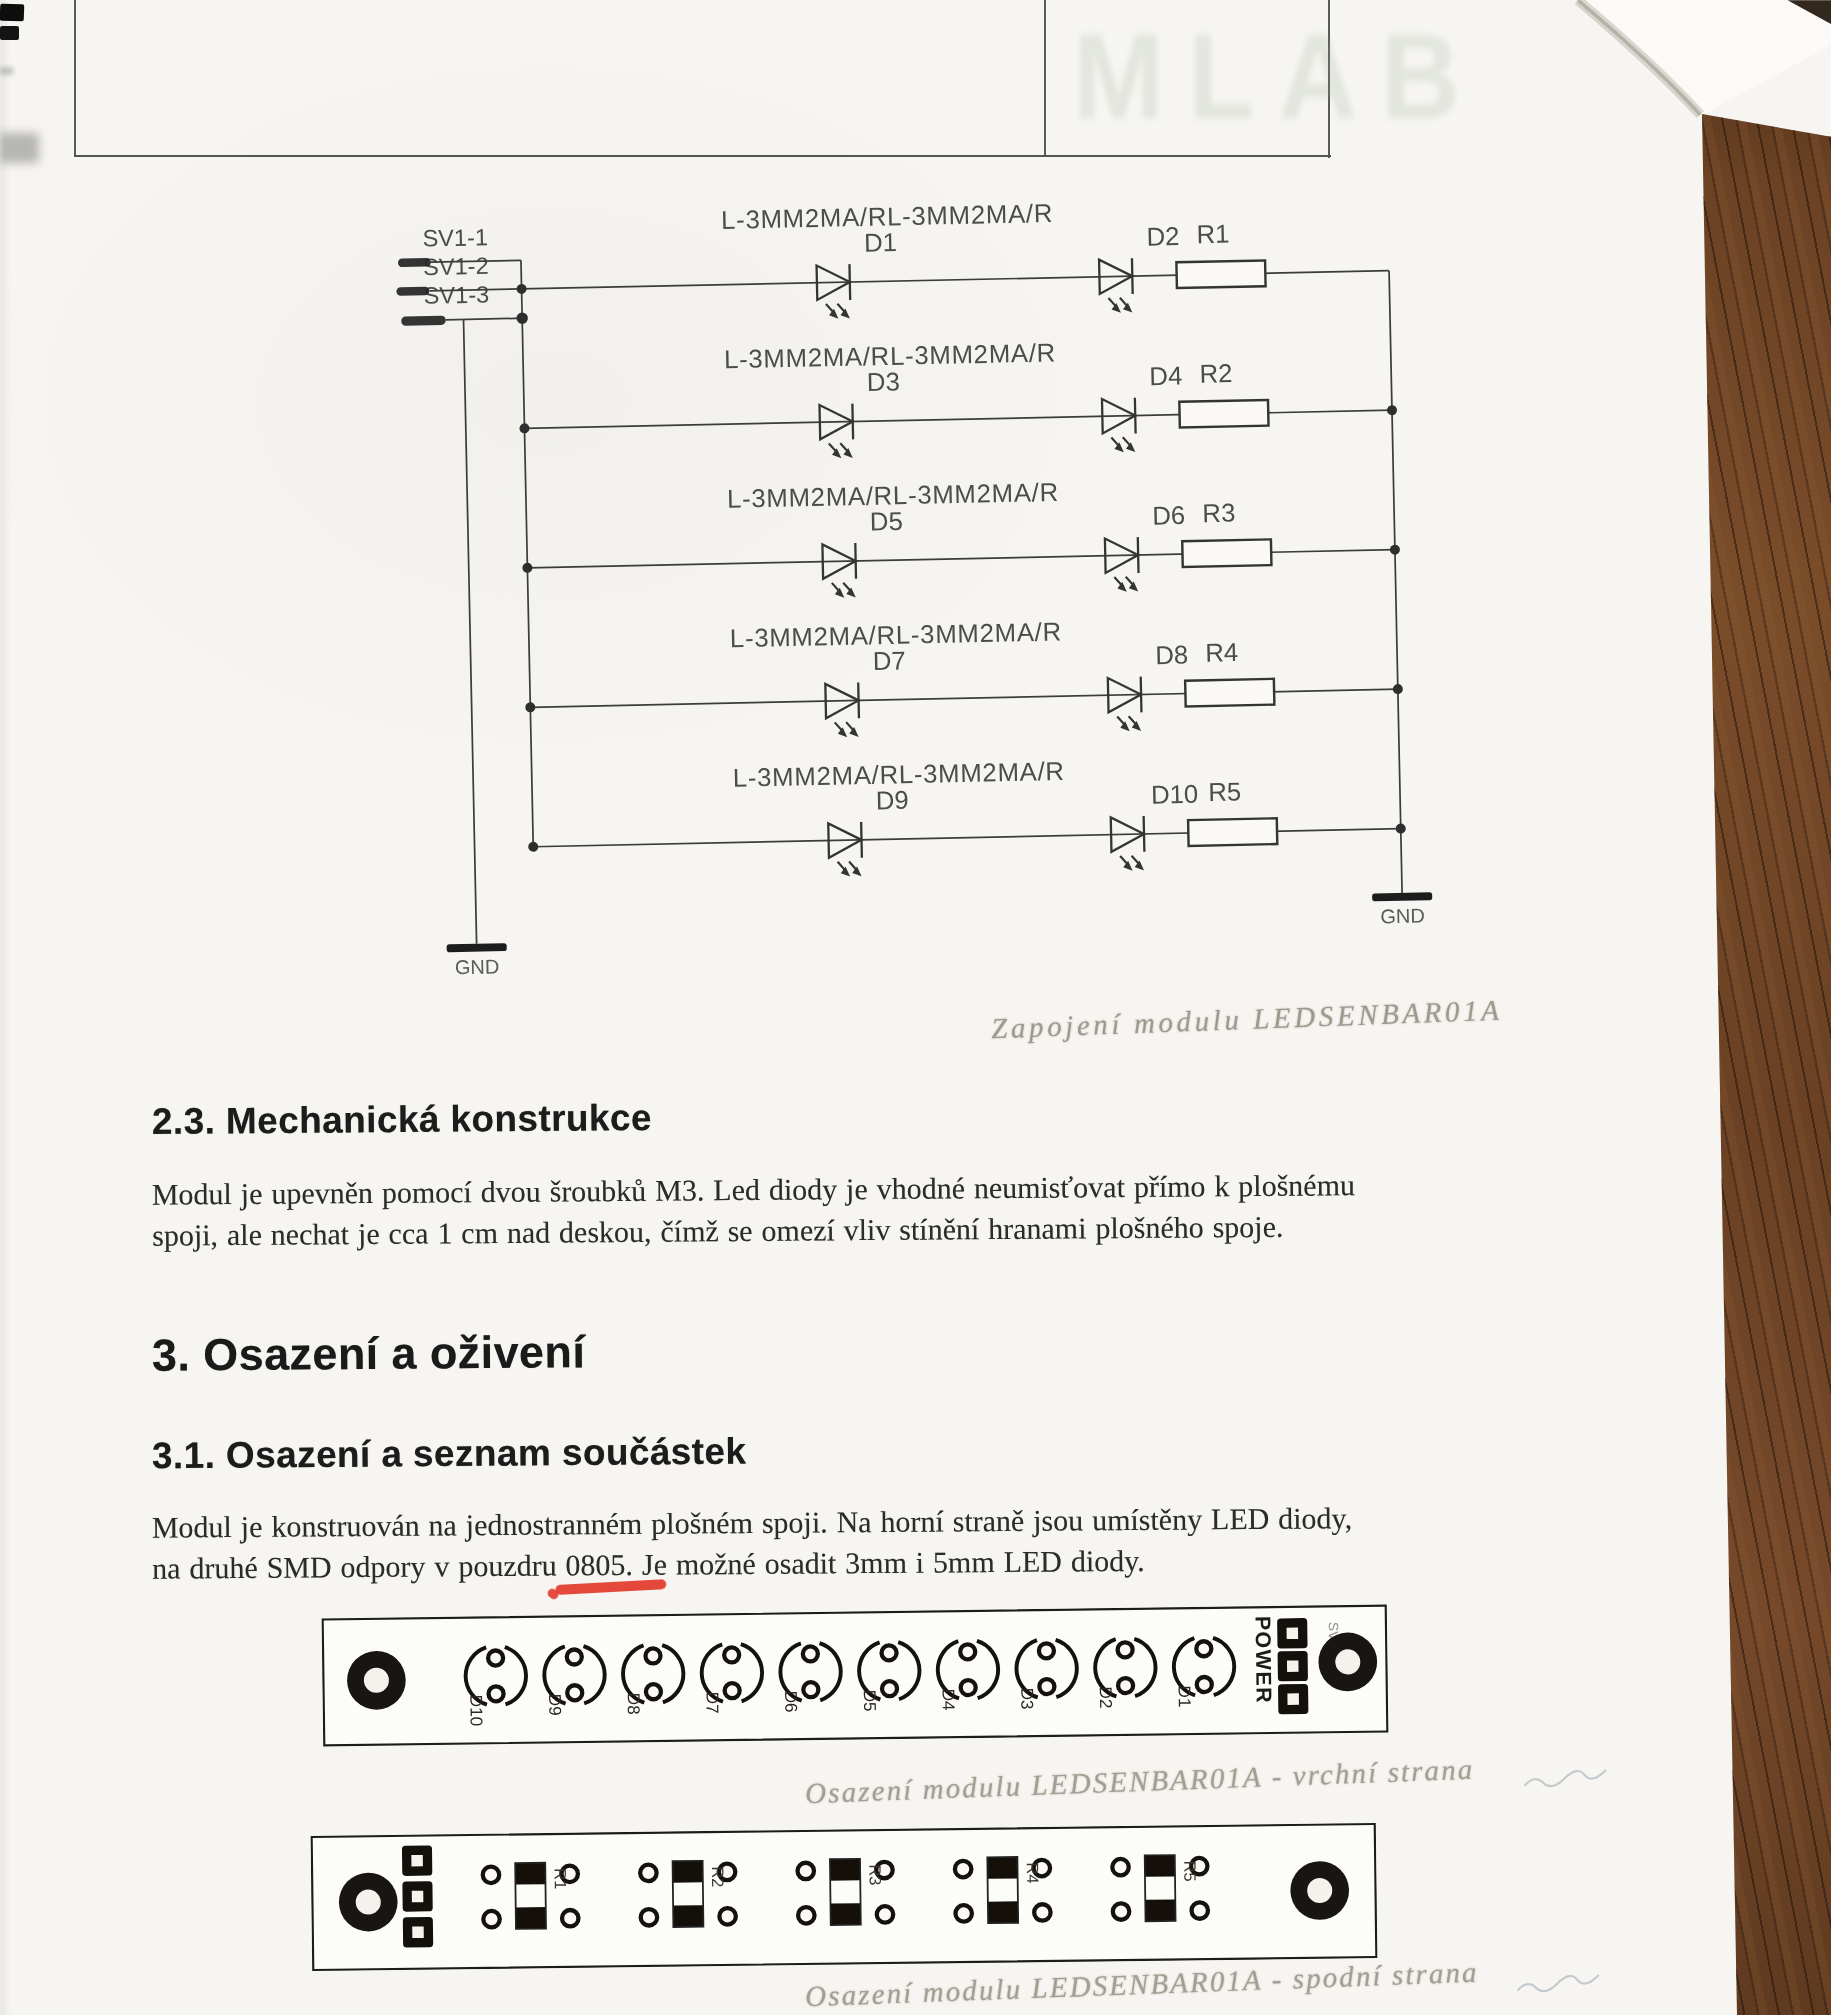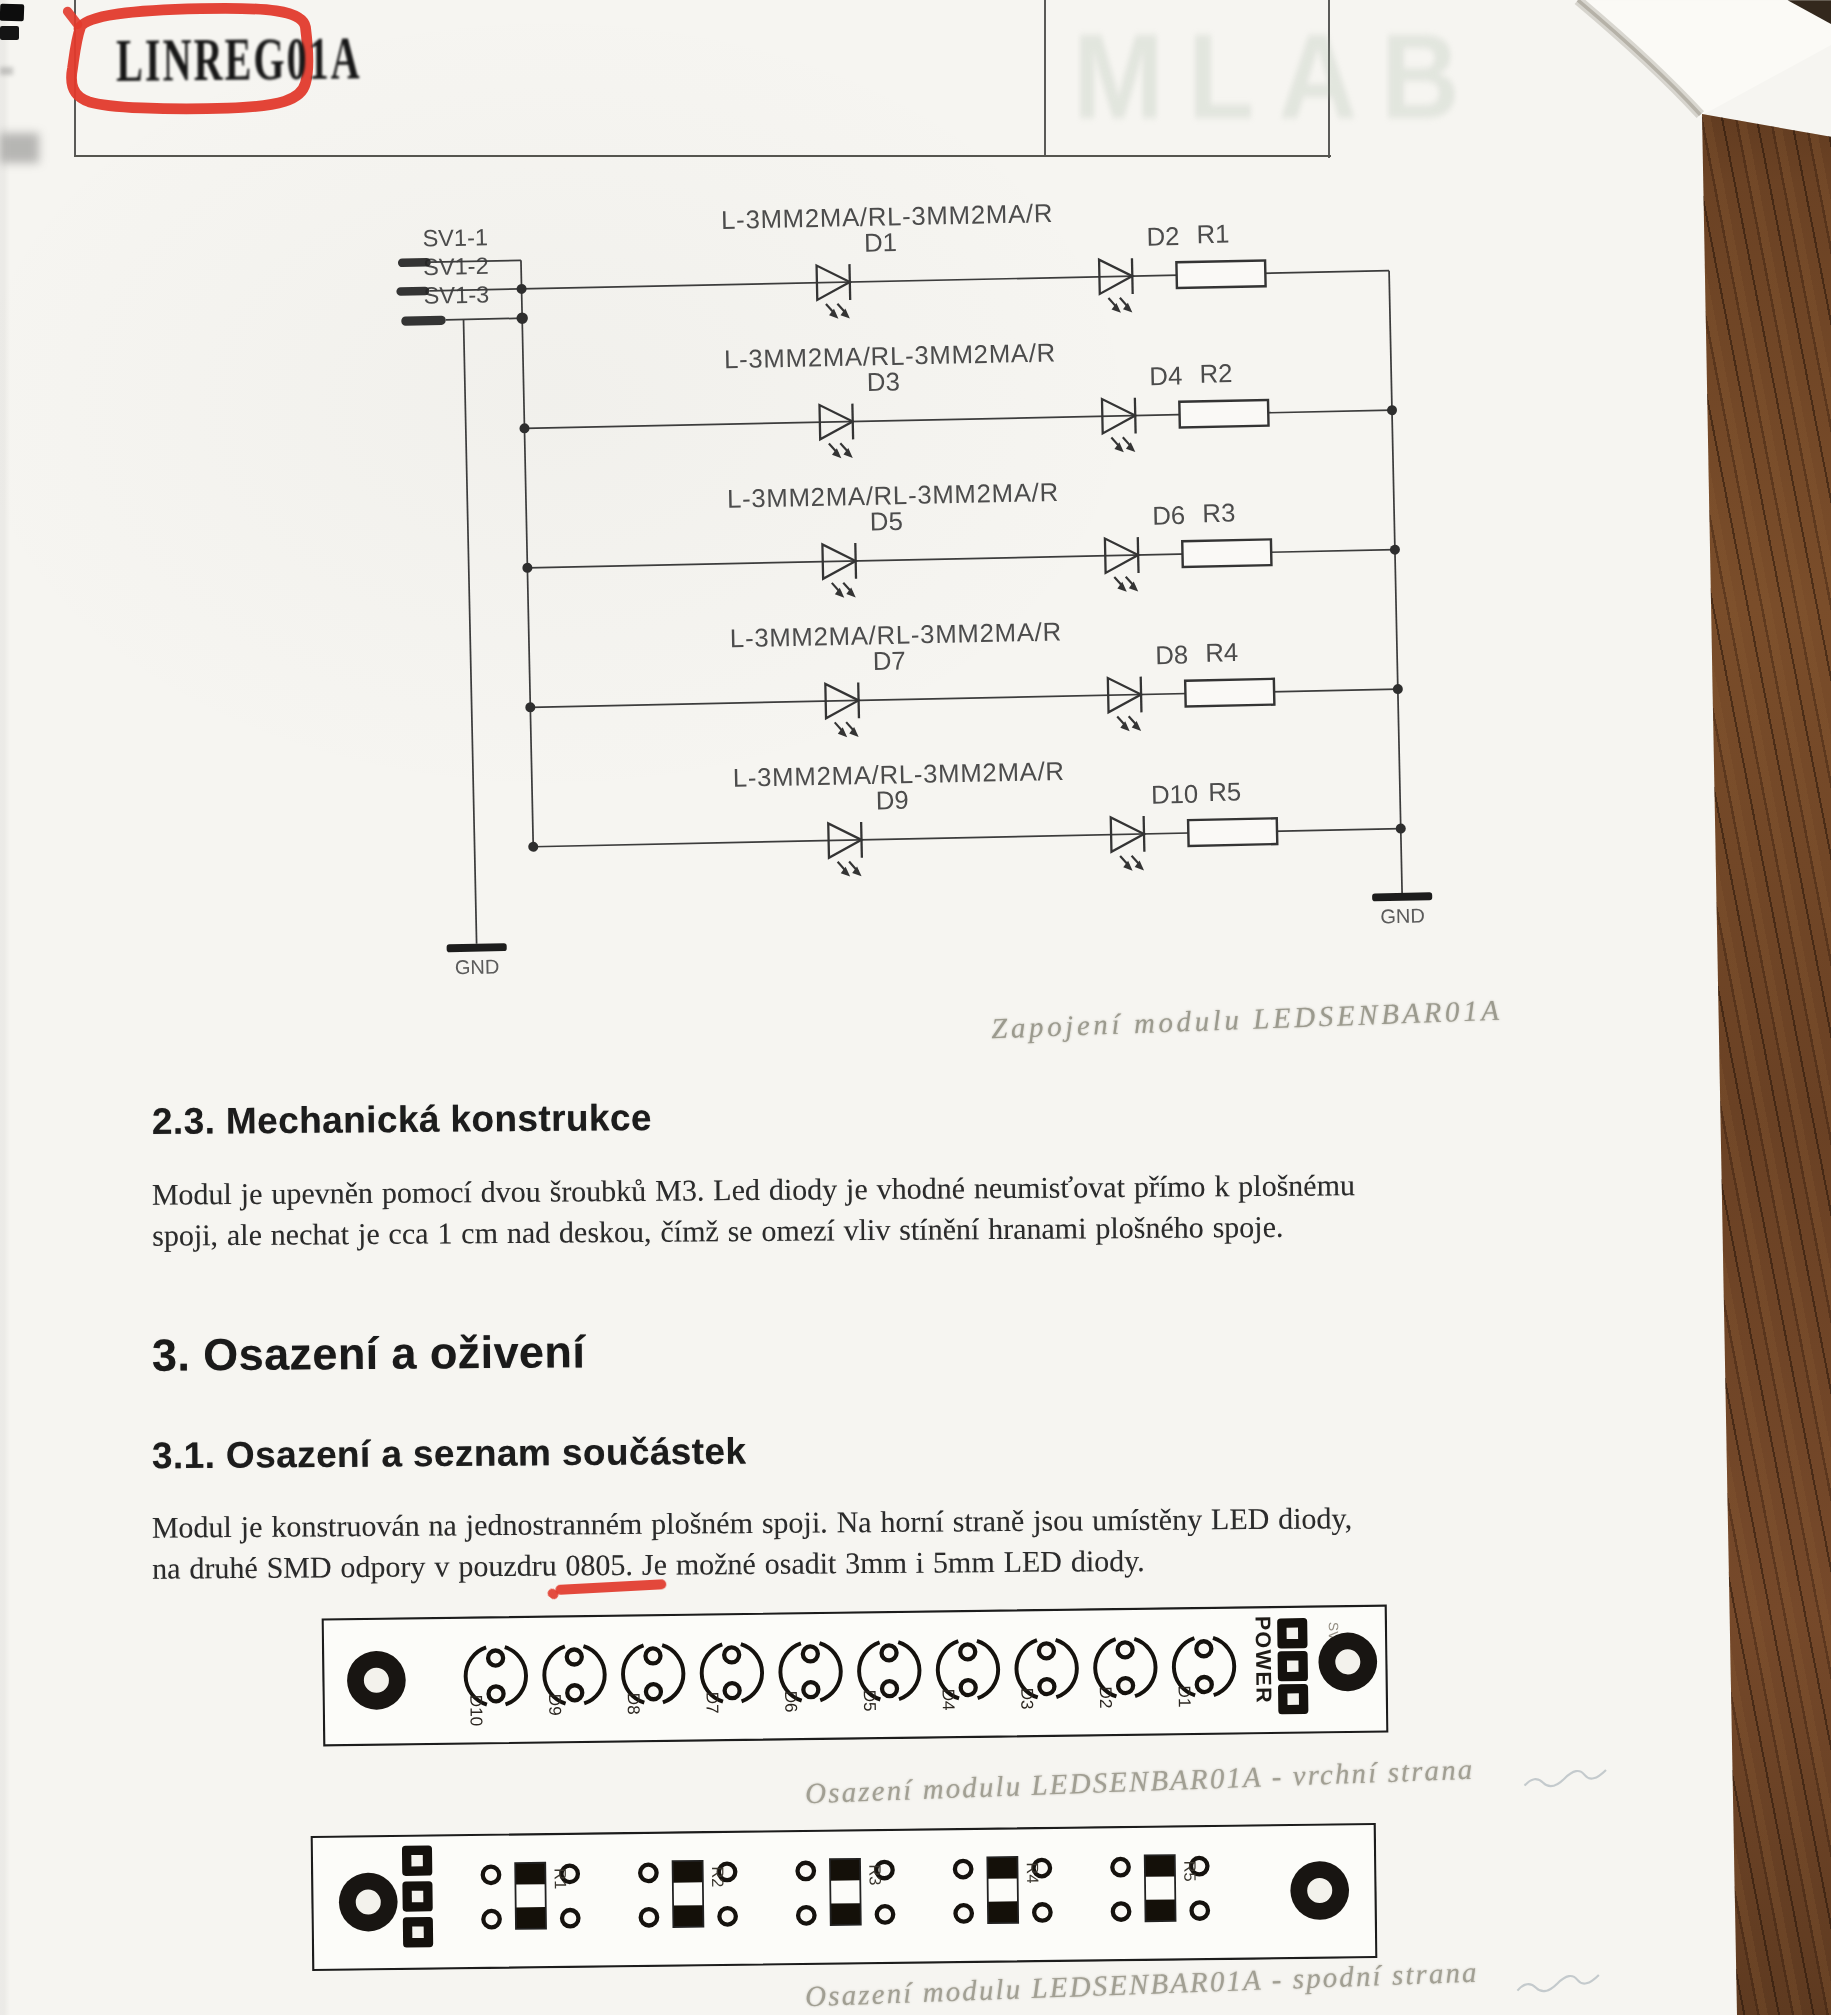--- a/index.html
+++ b/index.html
@@ -105,28 +105,20 @@
   <div class="art3"></div>
   <div class="art4"></div>
 
   <div class="vline" style="left:74px;top:0;height:156px;"></div>
   <div class="vline" style="left:1044px;top:0;height:157px;"></div>
   <div class="vline" style="left:1328px;top:0;height:158px;"></div>
   <div class="hline" style="left:74px;top:155px;width:1257px;"></div>
 
   <div class="watermark">MLAB</div>
 
-  <div class="stamp">
-    <svg width="301" height="129" viewBox="0 0 420 180">
-      <path d="M 60,40 C 70,20 140,14 230,12 C 320,10 372,14 376,38 C 379,62 382,96 376,116
-               C 370,140 340,148 268,151 C 180,154 100,150 74,142 C 50,134 47,116 51,95 C 54,74 56,55 62,38" fill="none" stroke="#e23a2c" stroke-width="15" stroke-linecap="round" opacity=".95"></path>
-      <path d="M 58,34 L 44,16" fill="none" stroke="#e23a2c" stroke-width="13" stroke-linecap="round" opacity=".9"></path>
-    </svg>
-    <div class="stamp-text">LINREG01A</div>
-  </div>
 
   <svg class="schematic" width="1832" height="1073" viewBox="0 0 2560 1500">
     <defs>
       <g id="led">
         <polygon class="sym" points="0,-24 0,24 46,0"></polygon>
         <line class="sym" x1="46" y1="-25" x2="46" y2="25"></line>
         <path class="sym2" d="M12,30 L24,44"></path>
           <polygon class="fillb" points="29,51 16,46 23,37"></polygon>
         <path class="sym2" d="M28,30 L40,44"></path>
           <polygon class="fillb" points="45,51 32,46 39,37"></polygon>

